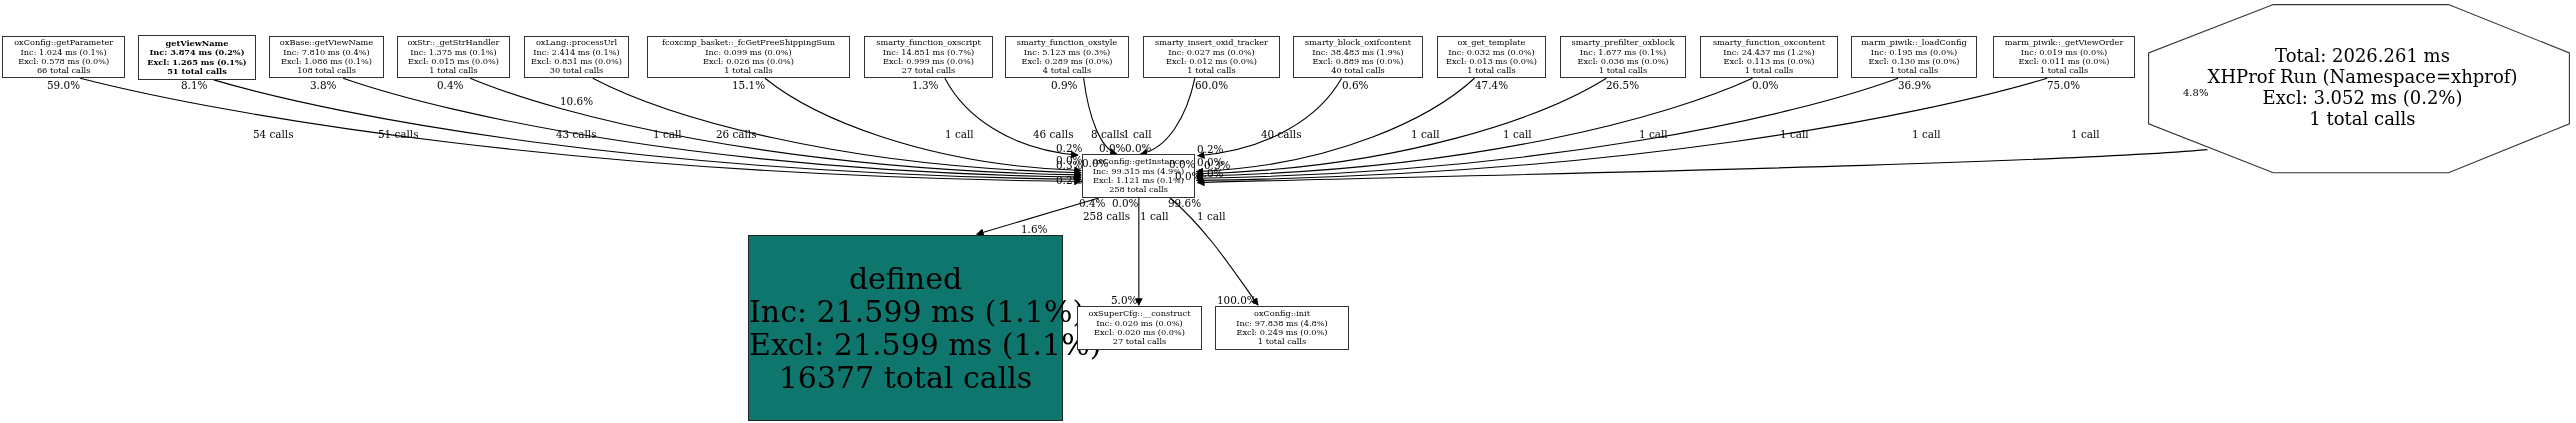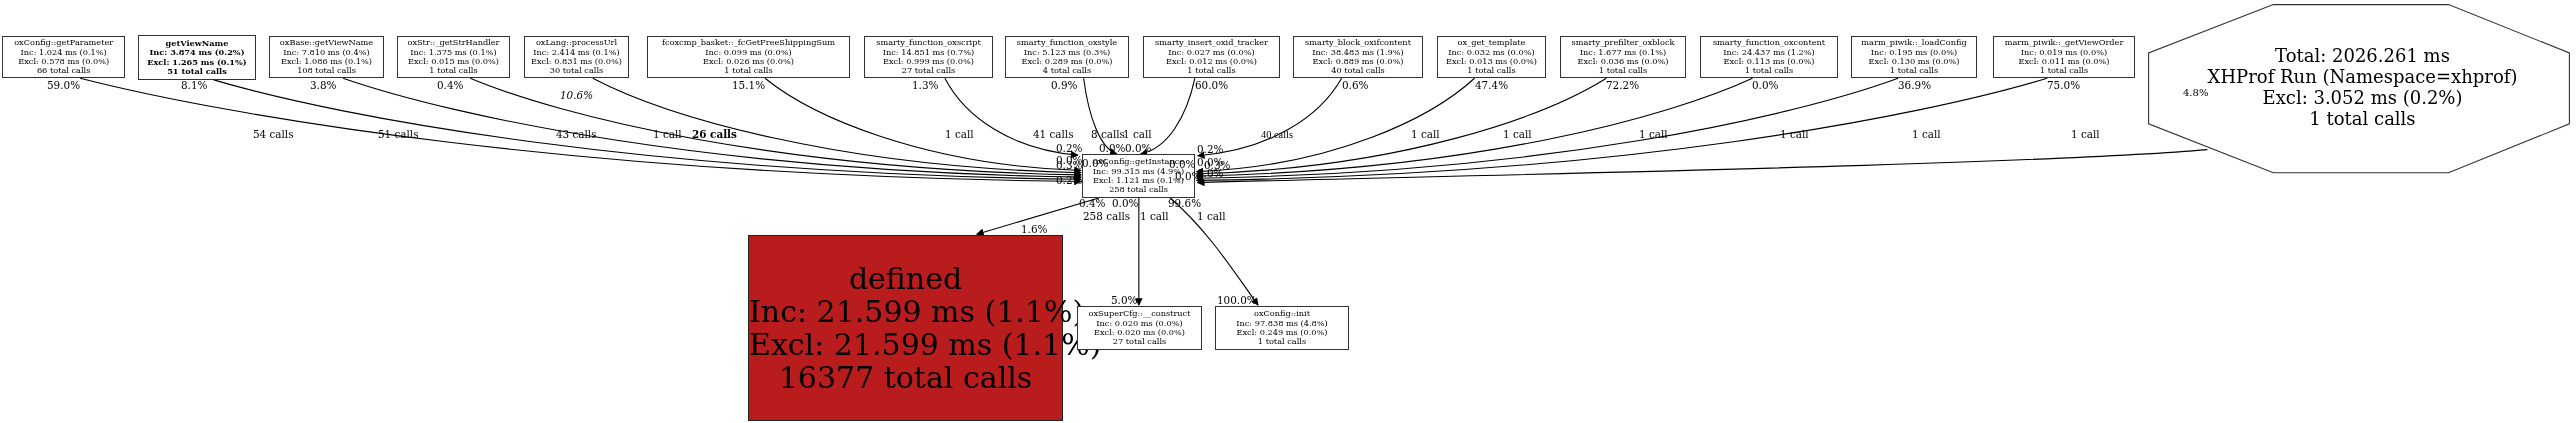--- a/index.html
+++ b/index.html
@@ -4,21 +4,21 @@
 <style>
   html, body { margin: 0; padding: 0; background: #ffffff; }
   body { width: 2576px; height: 424px; position: relative; overflow: hidden;
          font-family: "DejaVu Serif", "Liberation Serif", serif; color: #000; }
   #graph { position: absolute; left: 0; top: 0; width: 2576px; height: 424px; }
   .node { position: absolute; box-sizing: border-box; border: 1.1px solid #333;
           background: #fff; text-align: center; display: flex; flex-direction: column;
           justify-content: center; font-size: 8.2px; line-height: 9.3px; }
   .node.bold { font-weight: bold; border-width: 1.6px; }
   .node span { display: block; white-space: nowrap; }
-  .node.hot { background: #b91c1c; border: 1.1px solid #222; font-size: 30px; line-height: 33px; }
+  .node.hot { background: #0f766e; border: 1.1px solid #222; font-size: 30px; line-height: 33px; }
   .node.small { font-size: 8.2px; line-height: 9.3px; }
   .elabel { position: absolute; font-size: 10.4px; white-space: nowrap; line-height: 11px; }
   .plabel { position: absolute; font-size: 10.4px; white-space: nowrap; line-height: 11px; }
   .root-text { position: absolute; left: 2148px; top: 4.4px; width: 429px; height: 165px;
                display: flex; flex-direction: column; justify-content: center; align-items: center;
                font-size: 18px; line-height: 21px; text-align: left; }
   .root-text span { display: block; white-space: nowrap; }
 </style>
 </head>
 <body>
@@ -207,35 +207,35 @@
 <div class="elabel" style="left:1197px;top:211px;">1 call</div>
 
 <div class="plabel" style="left: 47px; top: 80px;">59.0%</div>
 <div class="elabel" style="left: 253px; top: 129px;">54 calls</div>
 <div class="plabel" style="left: 181px; top: 80px;">8.1%</div>
 <div class="elabel" style="left: 378px; top: 129px;">51 calls</div>
 <div class="plabel" style="left: 310px; top: 80px;">3.8%</div>
 <div class="elabel" style="left: 508px; top: 129px; margin-left: 48px;">43 calls</div>
 <div class="plabel" style="left: 437px; top: 80px;">0.4%</div>
 <div class="elabel" style="left: 653px; top: 129px;">1 call</div>
-<div class="plabel" style="left: 560px; top: 90px; font-style: italic;">10.6%</div>
-<div class="elabel" style="left: 692px; top: 129px; font-weight: bold;">26 calls</div>
+<div class="plabel" style="left: 560px; top: 96px;">10.6%</div>
+<div class="elabel" style="left: 716px; top: 129px;">26 calls</div>
 <div class="plabel" style="left: 732px; top: 80px;">15.1%</div>
 <div class="elabel" style="left: 945px; top: 129px;">1 call</div>
 <div class="plabel" style="left: 912px; top: 80px;">1.3%</div>
-<div class="elabel" style="left: 1033px; top: 129px;">41 calls</div>
+<div class="elabel" style="left: 1033px; top: 129px;">46 calls</div>
 <div class="plabel" style="left: 1051px; top: 80px;">0.9%</div>
 <div class="elabel" style="left: 1091px; top: 129px;">8 calls</div>
 <div class="plabel" style="left: 1195px; top: 80px;">60.0%</div>
 <div class="elabel" style="left: 1123px; top: 129px;">1 call</div>
 <div class="plabel" style="left: 1342px; top: 80px;">0.6%</div>
-<div class="elabel" style="left: 1261px; top: 129px; font-family: Liberation Serif, serif;">40 calls</div>
+<div class="elabel" style="left: 1261px; top: 129px;">40 calls</div>
 <div class="plabel" style="left: 1475px; top: 80px;">47.4%</div>
 <div class="elabel" style="left: 1411px; top: 129px;">1 call</div>
-<div class="plabel" style="left: 1606px; top: 80px;">72.2%</div>
+<div class="plabel" style="left: 1606px; top: 80px;">26.5%</div>
 <div class="elabel" style="left: 1503px; top: 129px;">1 call</div>
 <div class="plabel" style="left: 1752px; top: 80px;">0.0%</div>
 <div class="elabel" style="left: 1639px; top: 129px;">1 call</div>
 <div class="plabel" style="left: 1898px; top: 80px;">36.9%</div>
 <div class="elabel" style="left: 1780px; top: 129px;">1 call</div>
 <div class="plabel" style="left: 2047px; top: 80px;">75.0%</div>
 <div class="elabel" style="left: 1912px; top: 129px;">1 call</div>
 
 
 </body></html>

